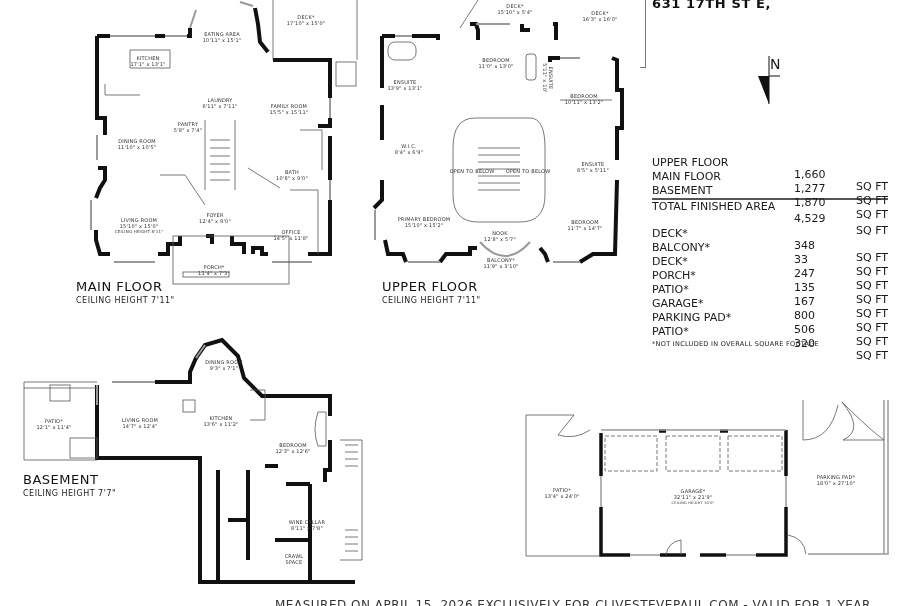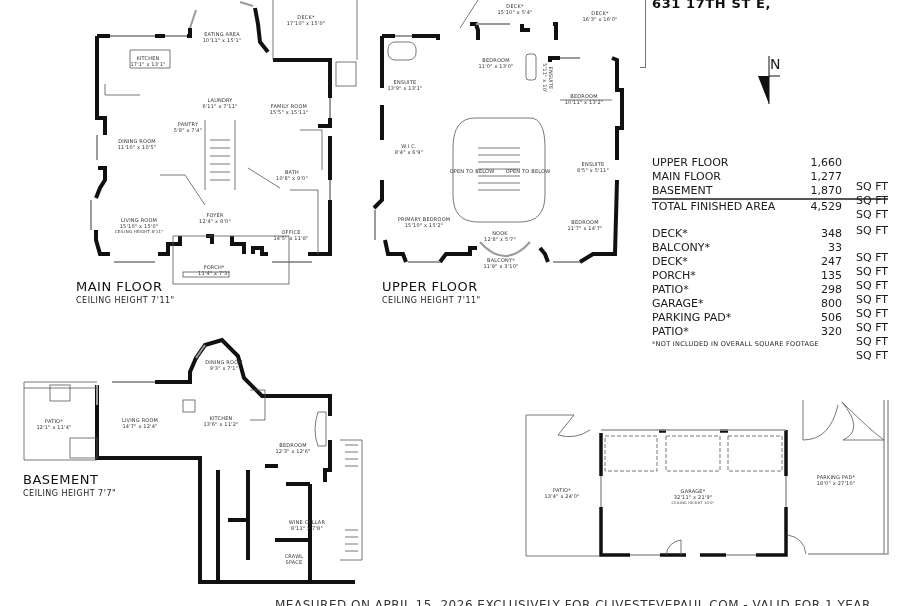--- a/index.html
+++ b/index.html
@@ -8,21 +8,21 @@
   .room-label{position:absolute;font-size:5px;line-height:6px;text-align:center;color:#333;letter-spacing:0.2px;white-space:nowrap;transform:translateX(-50%);}
   .room-label .dim{display:block;}
   .floor-title{position:absolute;font-size:13px;letter-spacing:0.5px;color:#111;}
   .floor-sub{position:absolute;font-size:8px;letter-spacing:0.5px;color:#222;}
   .address{position:absolute;left:652px;top:-4px;font-size:13px;font-weight:bold;letter-spacing:0.6px;line-height:16px;color:#111;}
   .addr-box{position:absolute;left:640px;top:-2px;width:5px;height:69px;border-right:1.5px solid #777;border-bottom:1.5px solid #777;}
   .north{position:absolute;left:756px;top:56px;width:30px;height:50px;}
   .area-table{position:absolute;left:652px;top:156px;width:236px;font-size:11px;}
   .area-row{display:flex;height:14px;line-height:14px;}
   .area-row .lbl{flex:1;}
-  .area-row .val{width:48px;text-align:right;}
+  .area-row .val{width:48px;text-align:left;margin-top:12px;}
   .area-row .unit{width:46px;text-align:right;margin-top:24px;}
   .area-row.total{font-weight:normal;border-top:2px solid #555;}
   .area-note{font-size:6.5px;margin-top:1px;letter-spacing:0.3px;}
   .footer{position:absolute;left:275px;top:598px;font-size:12px;letter-spacing:0.5px;color:#333;white-space:nowrap;}
   svg{position:absolute;left:0;top:0;}
 </style>
 </head>
 <body>
 
 <svg width="910" height="606" viewBox="0 0 910 606">
@@ -222,21 +222,21 @@
     <span class="val">247</span>
     <span class="unit">SQ FT</span>
   </div>
   <div class="area-row">
     <span class="lbl">PORCH*</span>
     <span class="val">135</span>
     <span class="unit">SQ FT</span>
   </div>
   <div class="area-row">
     <span class="lbl">PATIO*</span>
-    <span class="val">298</span>
+    <span class="val">167</span>
     <span class="unit">SQ FT</span>
   </div>
   <div class="area-row">
     <span class="lbl">GARAGE*</span>
     <span class="val">800</span>
     <span class="unit">SQ FT</span>
   </div>
   <div class="area-row">
     <span class="lbl">PARKING PAD*</span>
     <span class="val">506</span>

